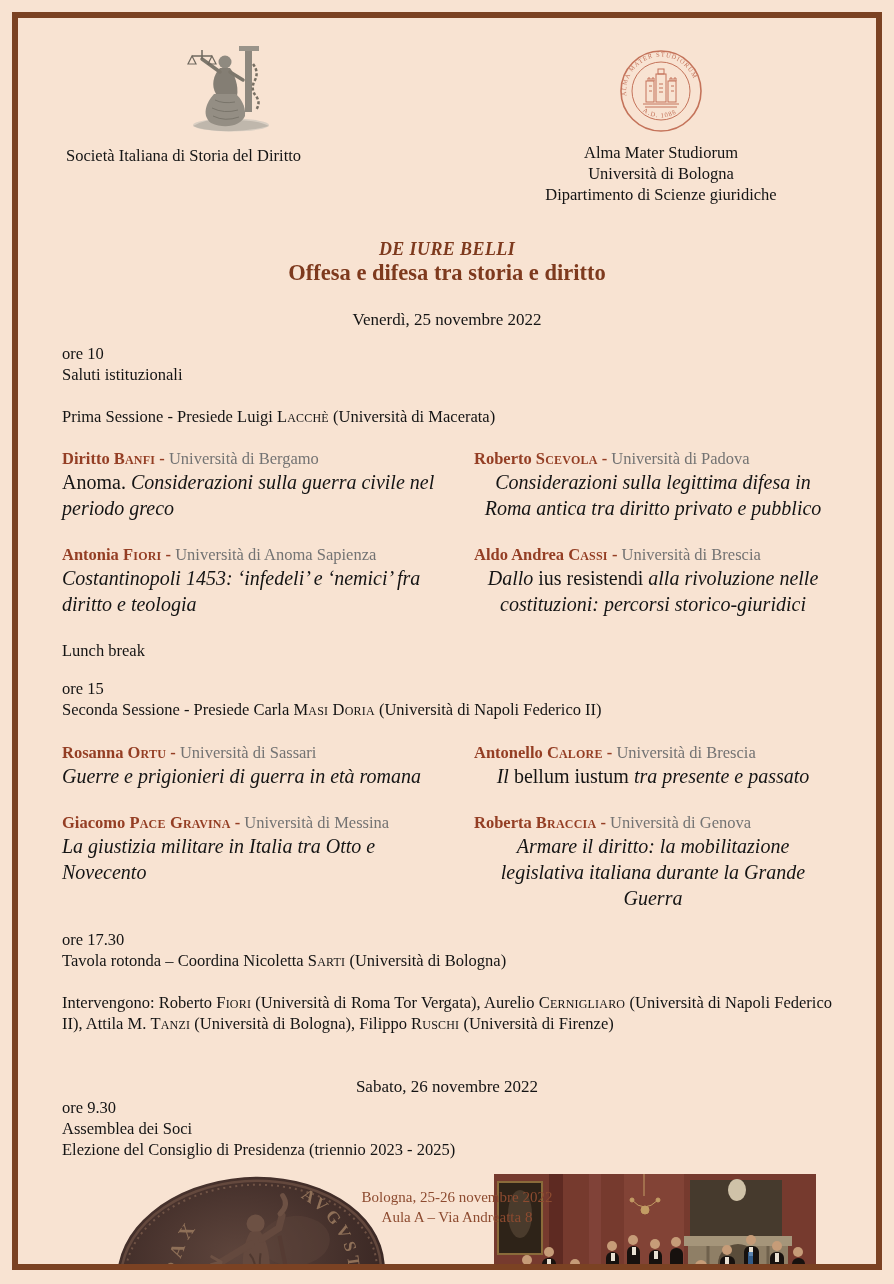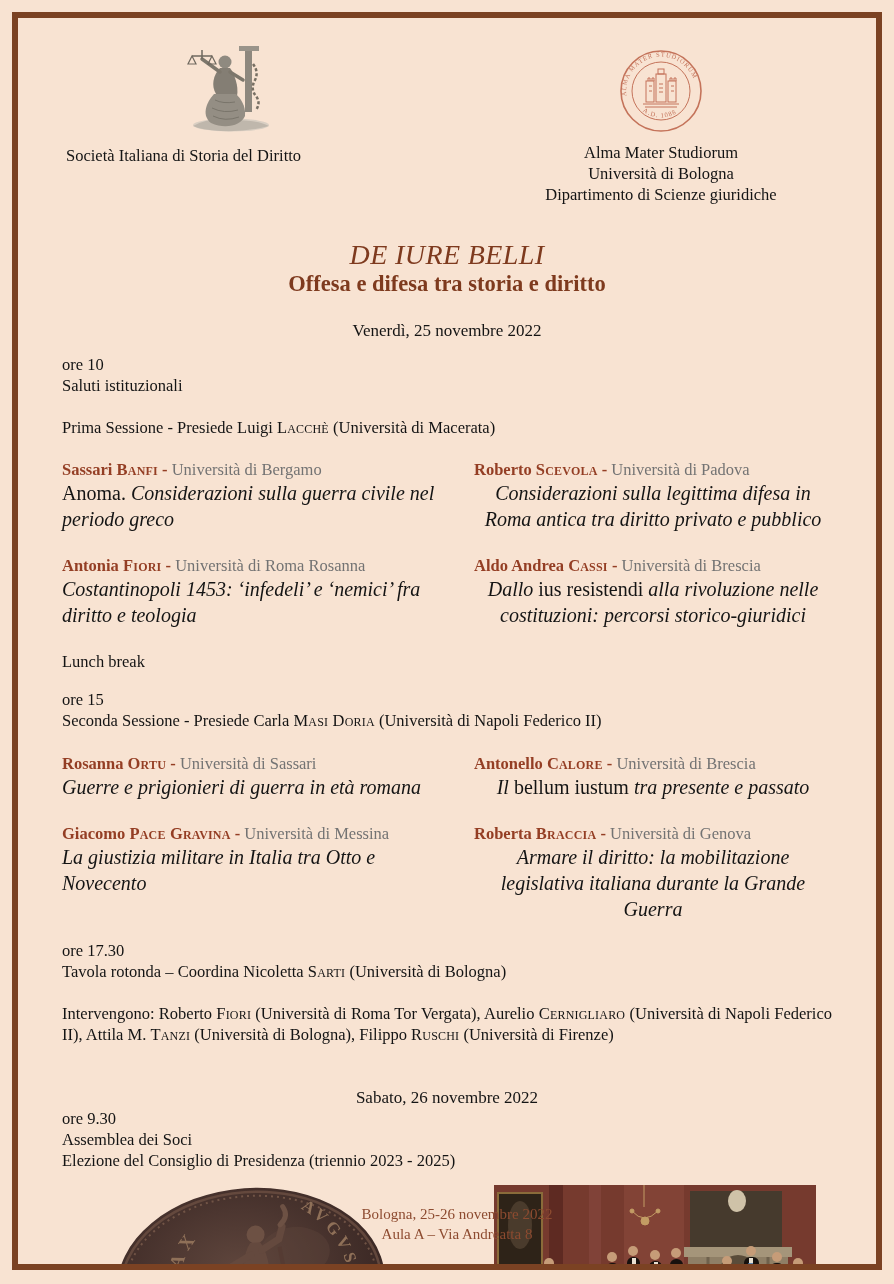--- a/index.html
+++ b/index.html
@@ -17,40 +17,40 @@
   
   .header{display:flex;justify-content:space-between;align-items:flex-start;}
   .header-left{width:330px;margin-left:4px;}
   .logo-justice{display:block;margin:4px auto 12px auto;}
   .org-label{font-size:16.5px;}
   .header-right{width:330px;text-align:center;padding-top:10px;margin-right:6px;}
   .seal{display:block;margin:0 auto 8px auto;}
   .hr-line{font-size:16.5px;line-height:21px;}
   
   .title-block{text-align:center;margin-top:34px;color:#7e3a1e;}
-  .title1{font-size:28px;font-weight:normal;font-style:italic;letter-spacing:.4px;}
+  .title1{font-size:18px;font-weight:bold;font-style:italic;letter-spacing:.4px;}
   .title2{font-size:22.5px;font-weight:bold;margin-top:0;}
   .date-line{text-align:center;font-size:17px;margin-top:24px;}
   
   .line{font-size:16.5px;line-height:21px;}
   .mt-blank{margin-top:21px;}
   .it{font-style:italic;}
   .sc{font-variant:small-caps;letter-spacing:.2px;text-align:center;}
   
   .speakers-grid{display:grid;grid-template-columns:412px 1fr;row-gap:23px;margin-top:21px;}
   .sp-name{font-size:16.5px;line-height:21px;font-weight:bold;color:#943e24;}
   .sp-name .uni{font-weight:normal;color:#737373;}
   .sp-title{font-size:20px;line-height:26px;max-width:392px;}
   .col-right .sp-title{max-width:372px;text-align:center;}
   .participants{text-align:justify;}
   
   .images-row{display:flex;justify-content:space-between;align-items:flex-start;
     margin-top:14px;padding-left:50px;padding-right:16px;}
   
-  .footer{position:absolute;left:0;right:0;bottom:20px;text-align:center;
+  .footer{position:absolute;left:0;right:0;bottom:37px;text-align:center;
     color:#8d4b30;font-size:15px;line-height:20px;padding-left:20px;}
 </style>
 </head>
 <body>
 
 <div class="frame">
   <div class="content">
 
     <div class="header">
       <div class="header-left">
@@ -112,29 +112,29 @@
 
     <div class="date-line">Venerdì, 25 novembre 2022</div>
 
     <div class="line" style="margin-top:13px">ore 10</div>
     <div class="line">Saluti istituzionali</div>
 
     <div class="line mt-blank"><span>Prima Sessione - Presiede Luigi </span><span class="sc">Lacchè</span><span> (Università di Macerata)</span></div>
 
     <div class="speakers-grid">
       <div class="speaker col-left">
-        <div class="sp-name"><span>Sassari</span> <span class="sc">Banfi</span><span> - </span><span class="uni">Università di Bergamo</span></div>
+        <div class="sp-name"><span>Diritto</span> <span class="sc">Banfi</span><span> - </span><span class="uni">Università di Bergamo</span></div>
         <div class="sp-title"><span>Anoma. </span><span class="it">Considerazioni sulla guerra civile nel periodo greco</span></div>
       </div>
       <div class="speaker col-right">
         <div class="sp-name"><span>Roberto</span> <span class="sc">Scevola</span><span> - </span><span class="uni">Università di Padova</span></div>
         <div class="sp-title"><span class="it">Considerazioni sulla legittima difesa in Roma antica tra diritto privato e pubblico</span></div>
       </div>
       <div class="speaker col-left">
-        <div class="sp-name"><span>Antonia</span> <span class="sc">Fiori</span><span> - </span><span class="uni">Università di Roma Rosanna</span></div>
+        <div class="sp-name"><span>Antonia</span> <span class="sc">Fiori</span><span> - </span><span class="uni">Università di Anoma Sapienza</span></div>
         <div class="sp-title"><span class="it">Costantinopoli 1453: ‘infedeli’ e ‘nemici’ fra diritto e teologia</span></div>
       </div>
       <div class="speaker col-right">
         <div class="sp-name"><span>Aldo Andrea</span> <span class="sc">Cassi</span><span> - </span><span class="uni">Università di Brescia</span></div>
         <div class="sp-title"><span class="it">Dallo </span><span>ius resistendi </span><span class="it">alla rivoluzione nelle costituzioni: percorsi storico-giuridici</span></div>
       </div>
     </div>
 
     <div class="line" style="margin-top:23px">Lunch break</div>
 

